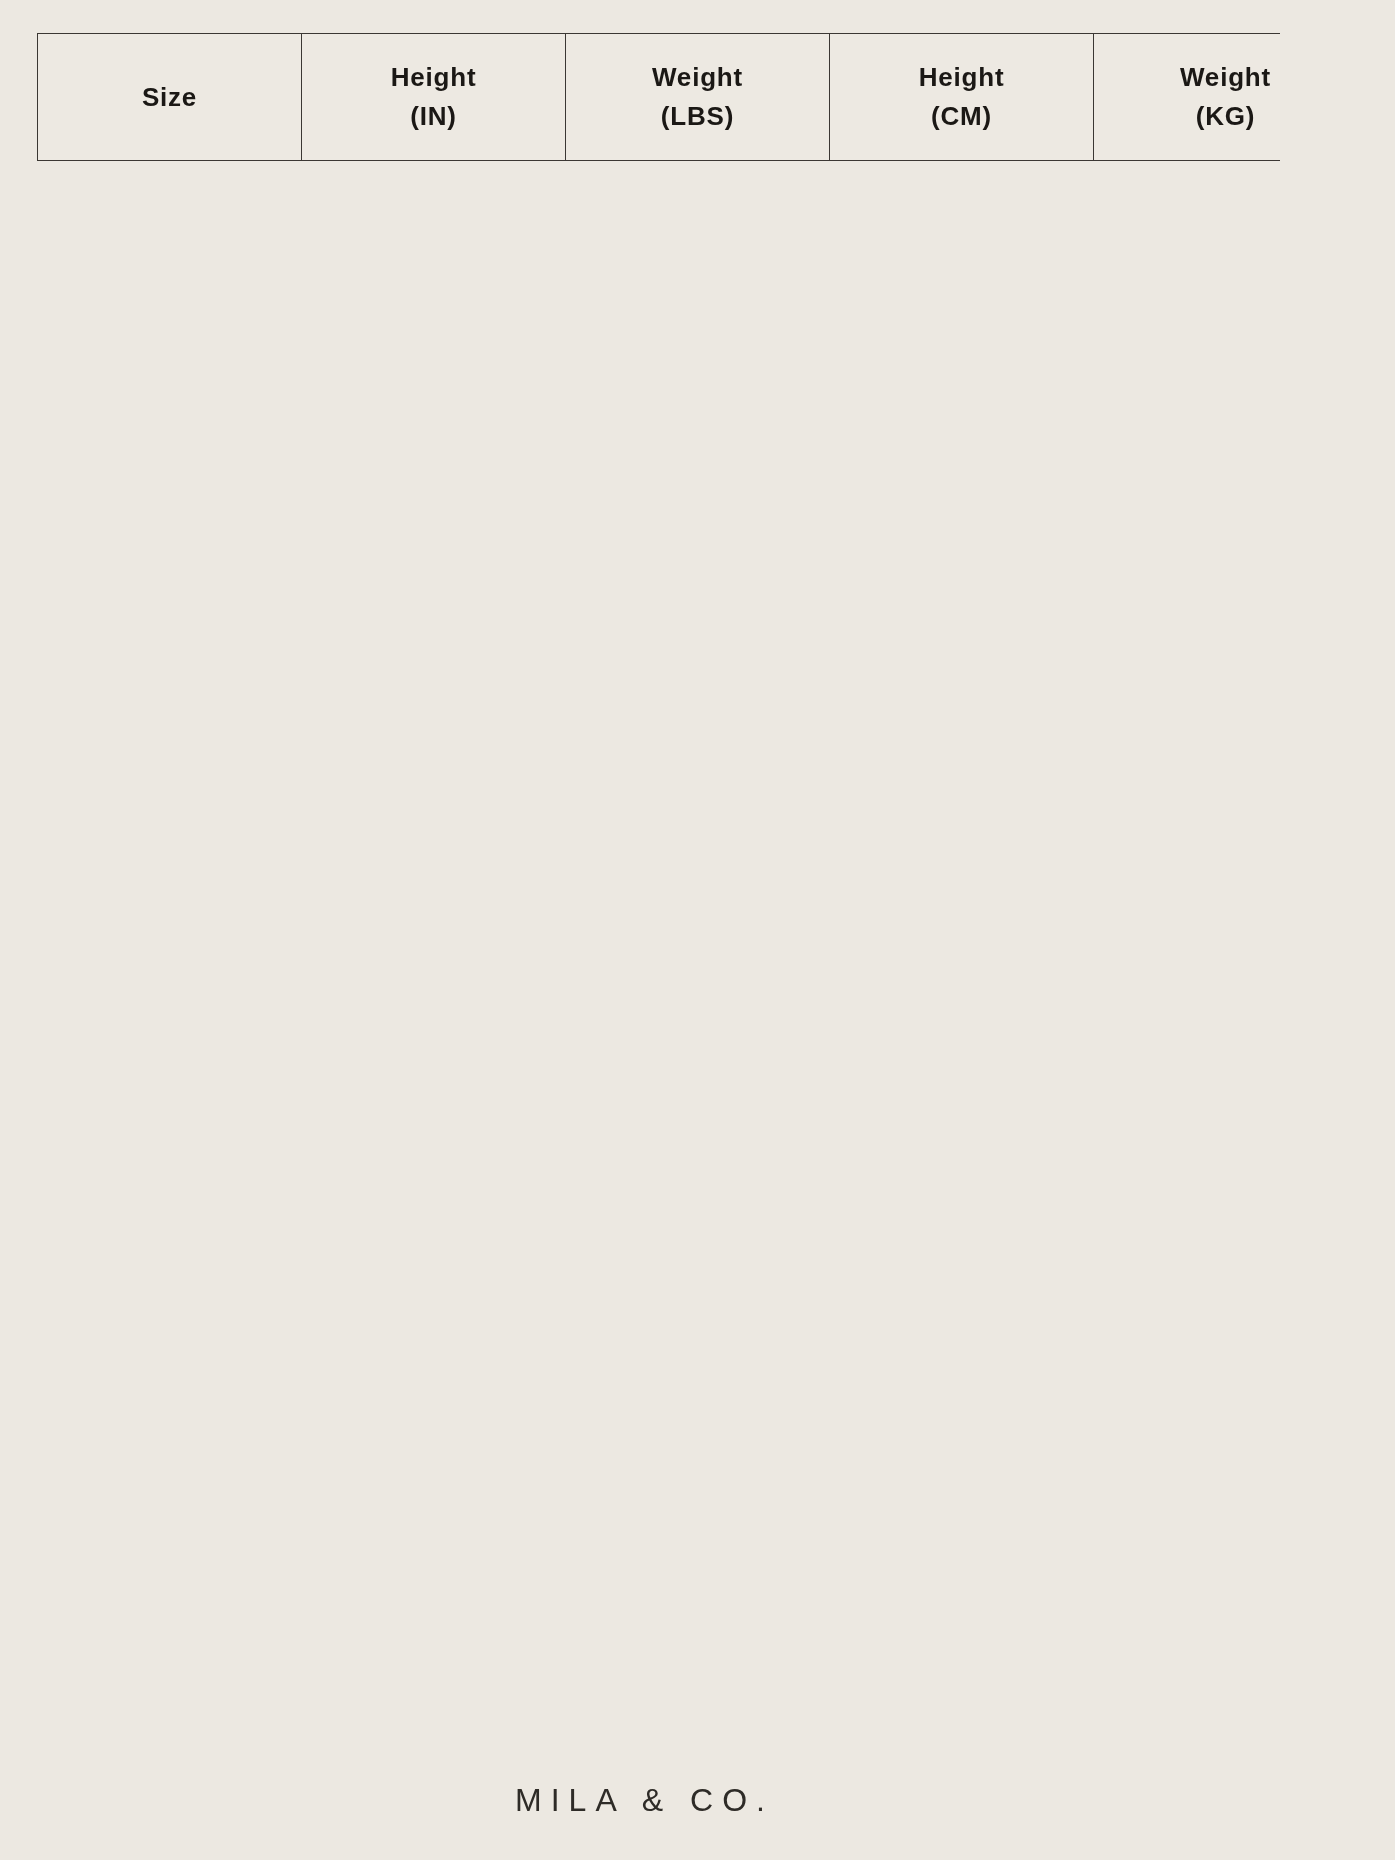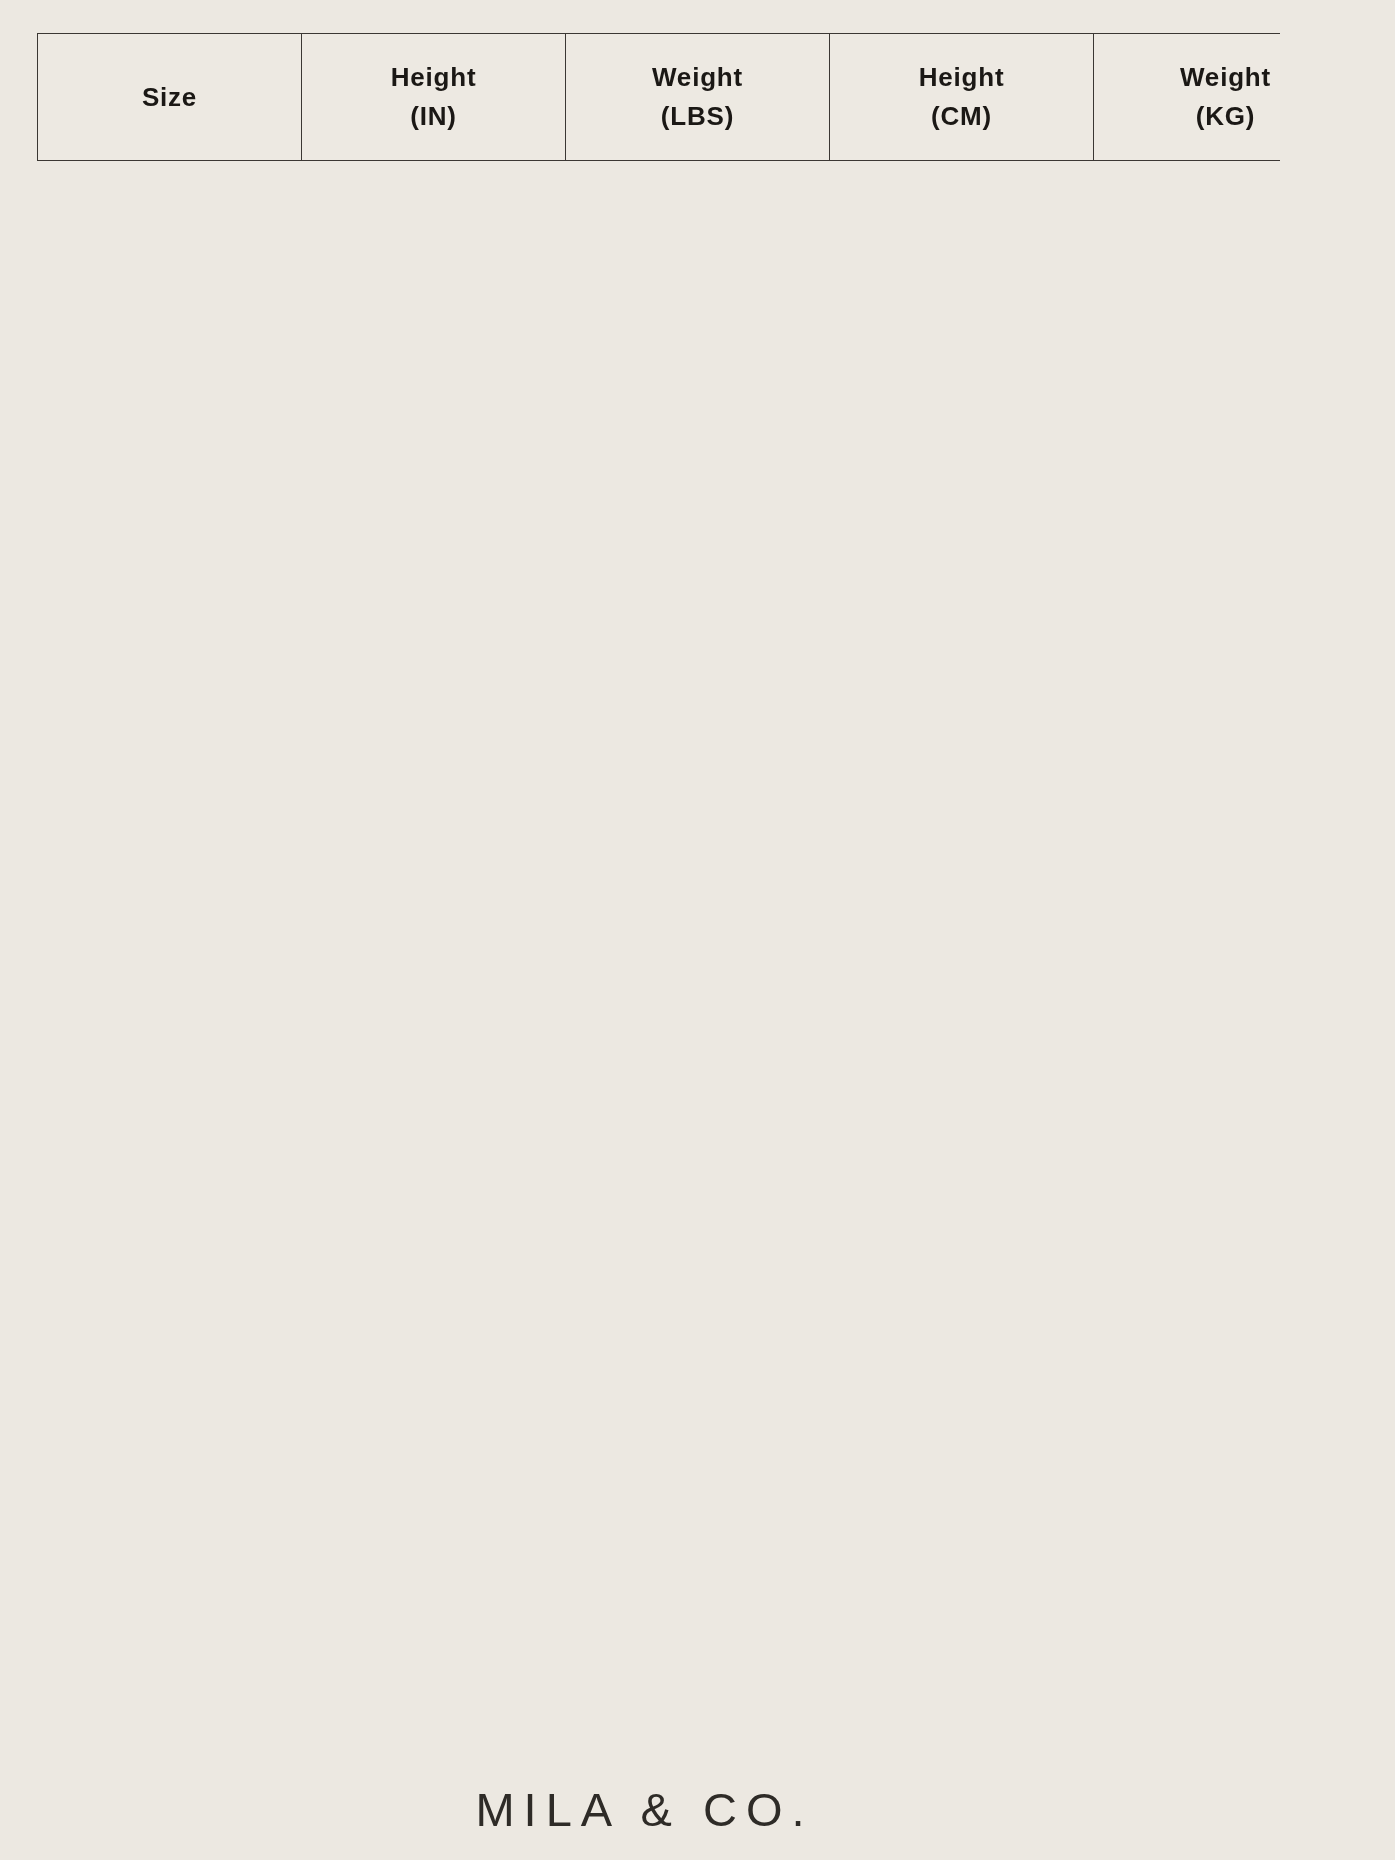--- a/index.html
+++ b/index.html
@@ -33,21 +33,21 @@
     font-weight: bold;
     letter-spacing: 0.8px;
   }
   .hline { display: block; line-height: 1.5; }
 
   .brand {
     position: absolute;
     left: 0; right: 0;
     top: 1782px;
     text-align: center;
-    font-size: 47px;
+    font-size: 32px;
     font-weight: normal;
     letter-spacing: 9px;
     padding-left: 9px; 
     color: #2E2B27;
     white-space: nowrap;
   }
 </style>
 </head>
 <body>
 

